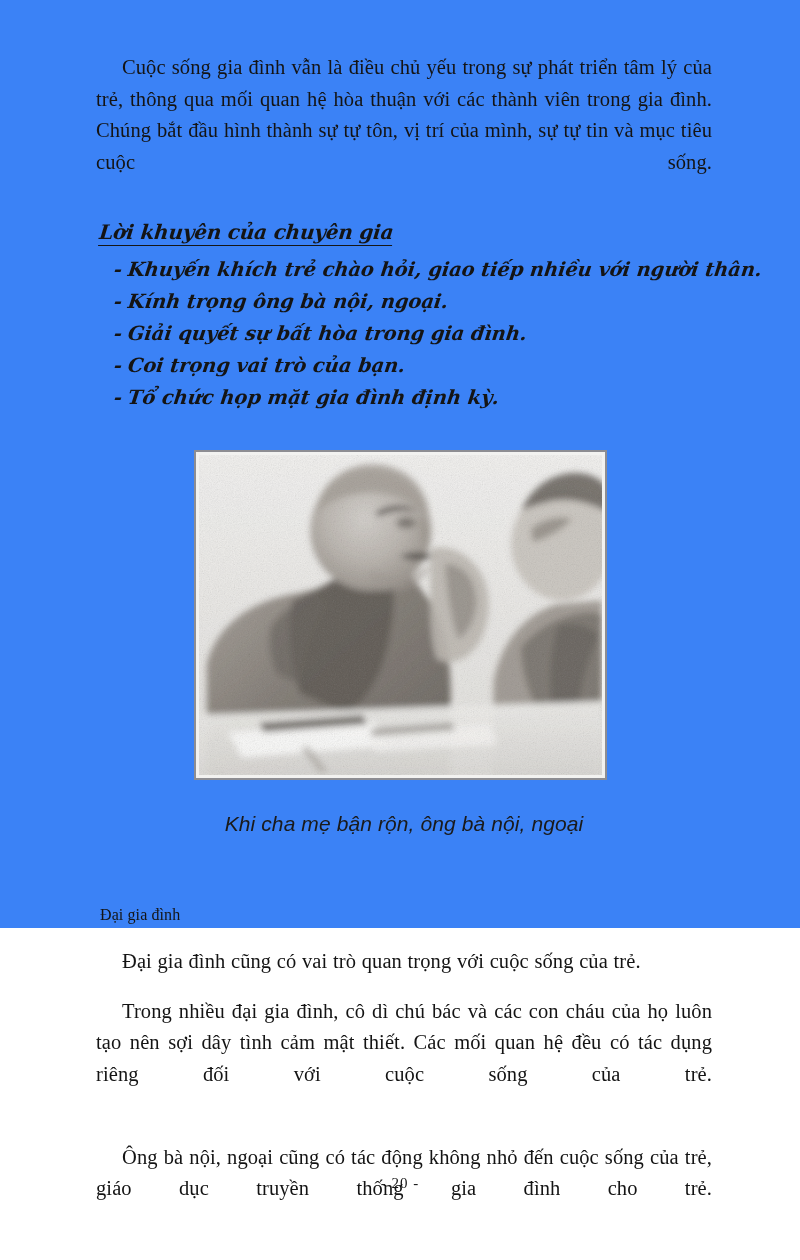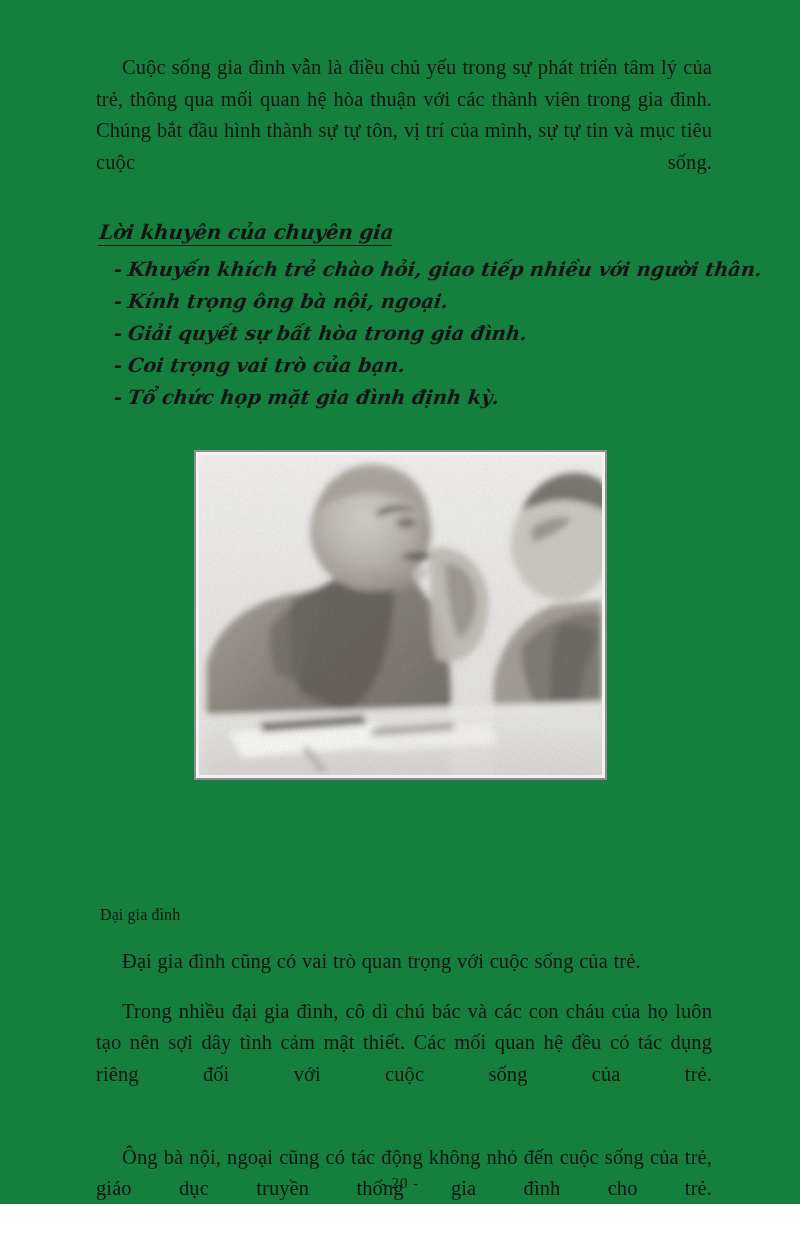--- a/index.html
+++ b/index.html
@@ -13,22 +13,22 @@
     position: relative;
     overflow: hidden;
     font-family: "Liberation Serif", "DejaVu Serif", serif;
     color: #141414;
   }
 
   .page {
     position: absolute;
     left: 0; top: 0;
     width: 800px;
-    height: 1204px;
-    background: #15803d;
+    height: 928px;
+    background: #3b82f6;
   }
 
   
   .textcol {
     position: absolute;
     left: 96px;
     width: 616px;
   }
 
   p.body {
@@ -250,20 +250,21 @@
 
         <rect x="0" y="0" width="413" height="330" fill="#ffffff" opacity="0.1"></rect>
 
         <rect x="0" y="0" width="413" height="330" filter="url(#grainf)" opacity="0.5" style="mix-blend-mode:multiply"></rect>
         <rect x="0" y="0" width="413" height="330" filter="url(#grainf)" opacity="0.26" style="mix-blend-mode:screen"></rect>
       </svg>
     </div>
   </div>
 
   <div class="caption" style="top:808px;">
+    <div>Khi cha mẹ bận rộn, ông bà nội, ngoại</div>
   </div>
 
   <div class="textcol" style="top:896px;">
     <p class="subhead">Đại gia đình</p>
     <p class="body nostretch" style="margin-top:16px;">Đại gia đình cũng có vai trò quan trọng với cuộc sống của trẻ.</p>
     <p class="body" style="margin-top:18px;">Trong nhiều đại gia đình, cô dì chú bác và các con cháu của họ luôn tạo nên sợi dây tình cảm mật thiết. Các mối quan hệ đều có tác dụng riêng đối với cuộc sống của trẻ.</p>
     <p class="body" style="margin-top:20px;">Ông bà nội, ngoại cũng có tác động không nhỏ đến cuộc sống của trẻ, giáo dục truyền thống gia đình cho trẻ.</p>
   </div>
 
   <div class="folio" style="top:1175px;">- 20 -</div>

